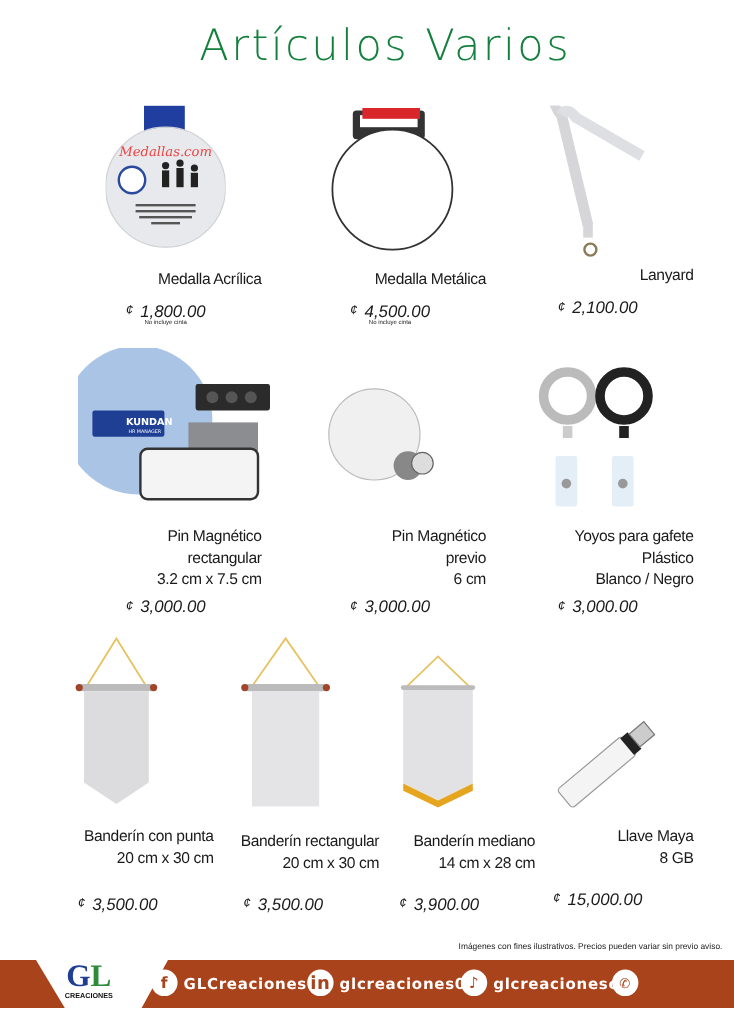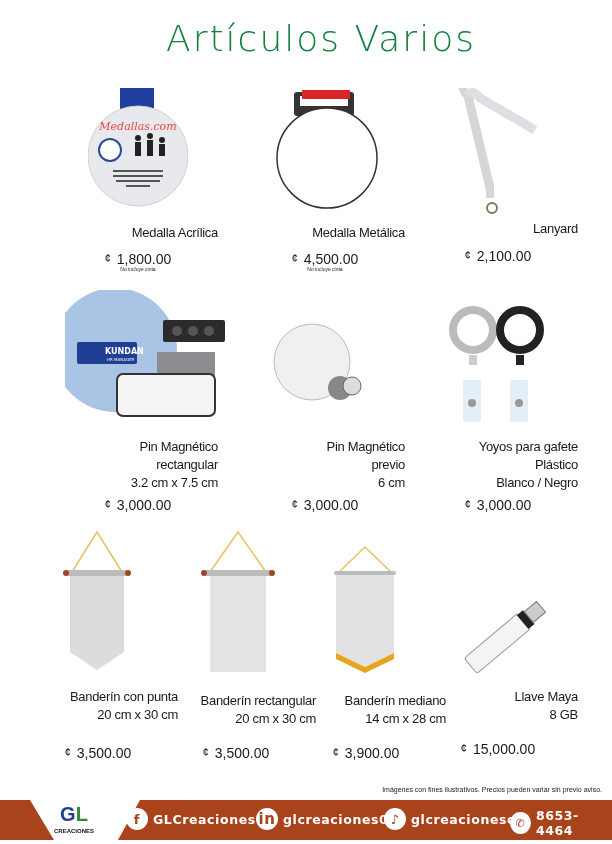--- a/index.html
+++ b/index.html
@@ -1,20 +1,20 @@
 <!DOCTYPE html>
 <html><head>
 <meta charset="utf-8">
 <style>
   html,body{margin:0;padding:0;background:#fff;}
   body{width:612px;height:844px;position:relative;overflow:hidden;font-family:"Liberation Sans",sans-serif;color:#1a1a1a;}
   .title{position:absolute;left:0;width:612px;top:18px;text-align:center;font-family:"DejaVu Sans",sans-serif;font-weight:300;font-size:36px;letter-spacing:2px;color:#15803d;padding-left:30px;box-sizing:border-box;}
   .img{position:absolute;}
   .name{position:absolute;width:160px;text-align:right;font-size:13px;line-height:18px;color:#1a1a1a;letter-spacing:-0.3px;}
-  .price{position:absolute;width:160px;text-align:center;font-size:14px;color:#1a1a1a;}
+  .price{position:absolute;width:160px;text-align:center;font-size:14px;color:#1a1a1a;font-style:italic;}
   .price .cur{font-size:11px;margin-right:6px;vertical-align:2px;}
   .note{position:absolute;width:160px;text-align:center;font-size:5px;color:#222;}
   .disclaimer{position:absolute;right:10px;top:786px;font-size:7px;color:#1a1a1a;}
   .footer{position:absolute;left:0;top:800px;width:612px;height:40px;background:#a8431c;}
   .contact{position:absolute;top:808px;display:flex;align-items:center;color:#fff;font-size:12.5px;font-weight:bold;letter-spacing:0.6px;font-family:"DejaVu Sans",sans-serif;}
   .circ{width:22px;height:22px;border-radius:50%;background:#fff;display:flex;align-items:center;justify-content:center;margin-right:5px;color:#a8431c;font-weight:bold;font-size:13px;}
 </style>
 </head>
 <body>
 
@@ -137,32 +137,31 @@
 <div class="price" style="left:418px;top:741px"><span class="cur">¢</span><span>15,000.00</span></div>
 
 <div class="disclaimer">Imágenes con fines ilustrativos. Precios pueden variar sin previo aviso.</div>
 
 <div class="footer"></div>
 <svg class="img" style="left:14px;top:800px" width="126" height="40" viewBox="0 0 126 40">
   <path d="M0 0 L30 0 L126 0 L104 40 L30 40 Z" fill="#fff"></path>
   <path d="M0 0 L16 0 L40 40 L0 40 Z" fill="#a8431c"></path>
 </svg>
 <div style="position:absolute;left:46px;top:800px;width:56px;height:40px;text-align:center;">
-  <div style="font-size:20px;font-weight:bold;line-height:28px;font-family:Liberation Sans, sans-serif;"><span style="color:#1e3f94">G</span><span style="color:#2e8b3a">L</span></div>
+  <div style="font-size:26px;font-weight:bold;line-height:28px;font-family:Liberation Serif, serif;"><span style="color:#1e3f94">G</span><span style="color:#2e8b3a">L</span></div>
   <div style="font-size:6px;font-weight:bold;color:#111;">CREACIONES</div>
 </div>
 
 <div class="contact" style="left:126px;">
   <span class="circ">f</span>
     <span>GLCreaciones</span>
 </div>
 <div class="contact" style="left:256px;">
   <span class="circ" style="font-size:15px;">in</span>
     <span>glcreaciones01</span>
 </div>
 <div class="contact" style="left:384px;">
   <span class="circ">♪</span>
     <span>glcreacionescr</span>
 </div>
 <div class="contact" style="left:510px;">
   <span class="circ" style="font-size:11px;">✆</span>
-    <span>8653-4464</span>
 </div>
 
 </body></html>

